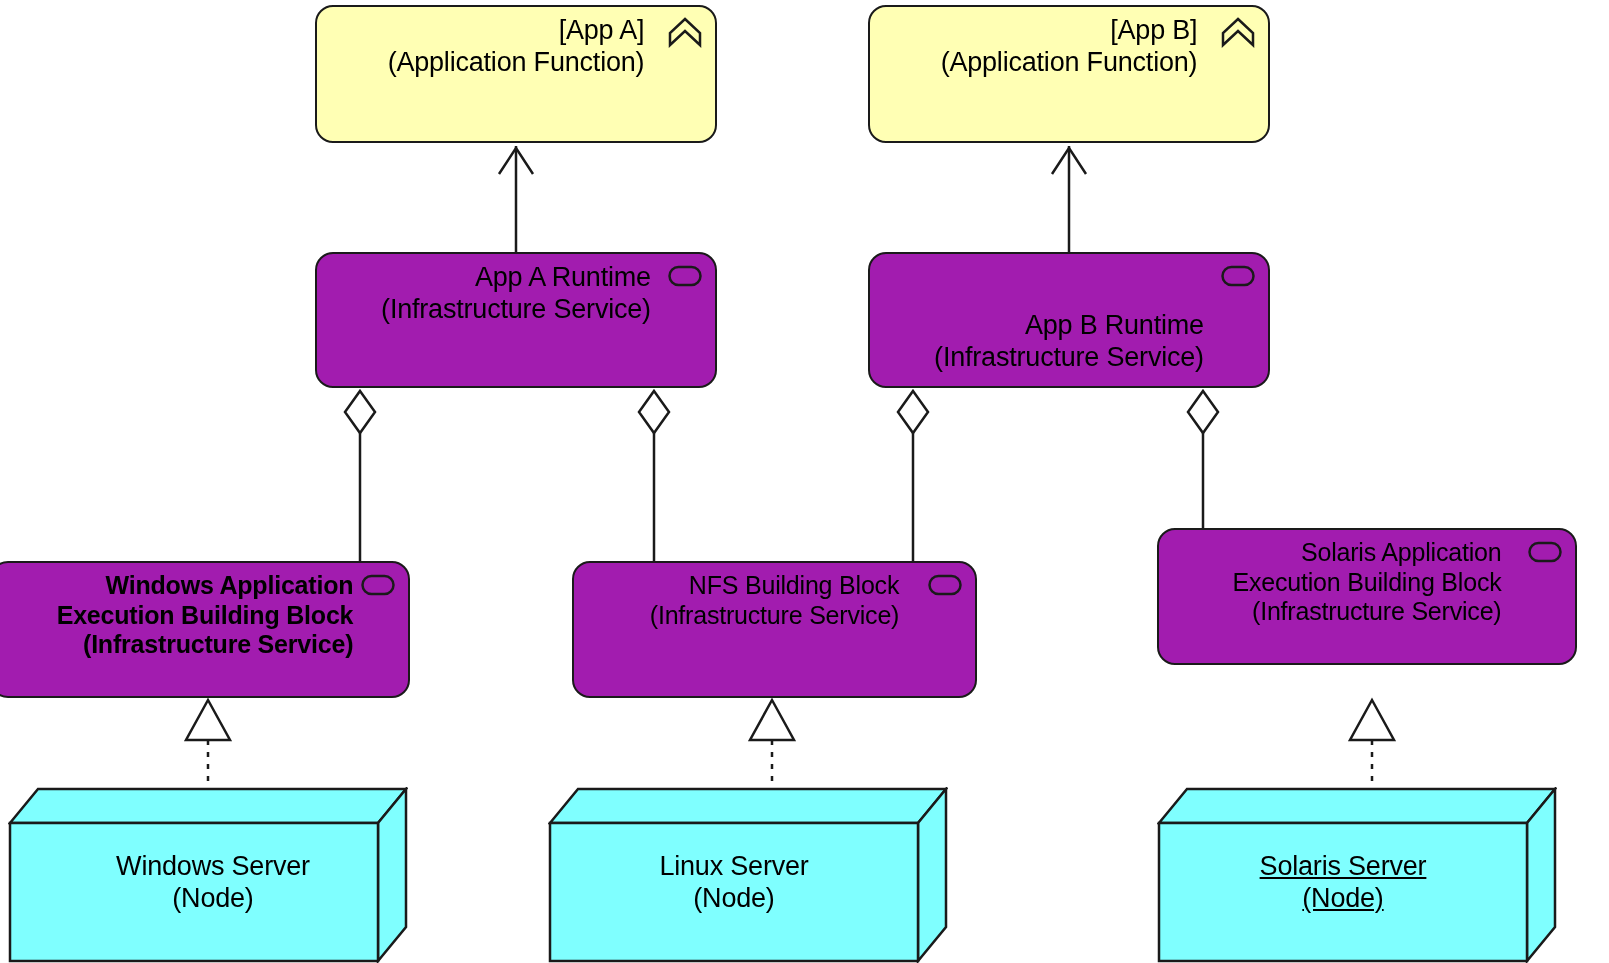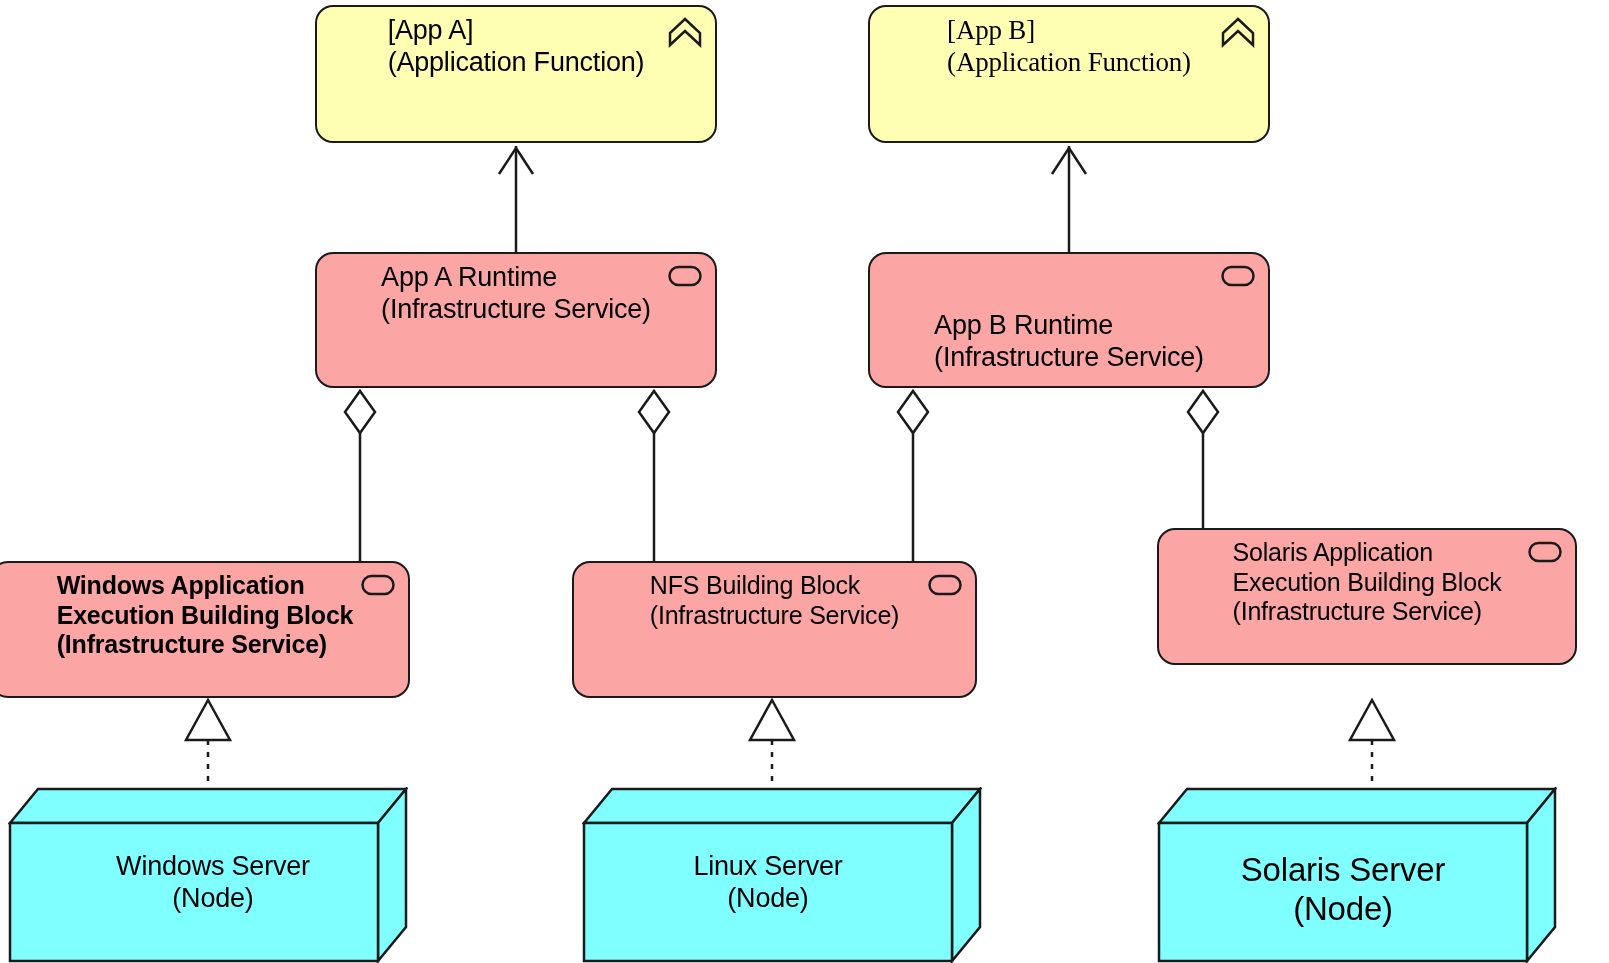--- a/index.html
+++ b/index.html
@@ -30,34 +30,34 @@
   .node-box {
     position: absolute;
     box-sizing: border-box;
     border: 2.5px solid #1a1a1a;
     border-radius: 18px;
     display: flex;
     align-items: flex-start;
     justify-content: center;
   }
   .node-box .label {
-    text-align: left;
+    text-align: right;
     color: #000000;
     line-height: 1.18;
     padding-top: 8px;
     padding-left: 14px;
     padding-right: 14px;
     white-space: pre-line;
     letter-spacing: -0.2px;
   }
   .app-func {
     background: #ffffb4;
   }
   .infra-svc {
-    background: #fca5a5;
+    background: #a21caf;
   }
   .icon-holder {
     position: absolute;
     top: 9px;
     right: 12px;
     width: 36px;
     height: 30px;
   }
   .icon-holder svg { display: block; }
 
@@ -129,21 +129,21 @@
   <div class="node-box app-func" style="left:315px; top:5px; width:402px; height:138px;">
     <div class="label" style="font-size:27px;">[App A]
 (Application Function)</div>
     <span class="icon-holder">
       <svg width="36" height="32" viewBox="0 0 36 32">
         <polygon points="18,3 33,17 33,29 18,15 3,29 3,17" fill="none" stroke="#1a1a1a" stroke-width="2.5" stroke-linejoin="miter"></polygon>
       </svg>
     </span>
   </div>
 
-  <div class="node-box app-func" style="left:868px; top:5px; width:402px; height:138px;font-family:Liberation Serif, serif;">
+  <div class="node-box app-func" style="left:868px; top:5px; width:402px; height:138px;">
     <div class="label" style="font-size:27px;">[App B]
 (Application Function)</div>
     <span class="icon-holder">
       <svg width="36" height="32" viewBox="0 0 36 32">
         <polygon points="18,3 33,17 33,29 18,15 3,29 3,17" fill="none" stroke="#1a1a1a" stroke-width="2.5" stroke-linejoin="miter"></polygon>
       </svg>
     </span>
   </div>
 
   <div class="node-box infra-svc" style="left:315px; top:252px; width:402px; height:136px;">
@@ -202,35 +202,35 @@
     <svg width="400" height="176" viewBox="0 0 400 176">
       <polygon points="2,36 30,2 398,2 398,140 370,174 2,174" fill="#7fffff" stroke="none"></polygon>
       <polygon points="2,36 30,2 398,2 370,36" fill="#7fffff" stroke="#1a1a1a" stroke-width="2.5" stroke-linejoin="miter"></polygon>
       <polygon points="370,36 398,2 398,140 370,174" fill="#7fffff" stroke="#1a1a1a" stroke-width="2.5" stroke-linejoin="miter"></polygon>
       <rect x="2" y="36" width="368" height="138" fill="#7fffff" stroke="#1a1a1a" stroke-width="2.5"></rect>
     </svg>
     <div class="face-text" style="left:2px; top:64px; width:406px; font-size:27px;">Windows Server
 (Node)</div>
   </div>
 
-  <div class="node3d" style="left:582px; top:787px; width:400px; height:176px;">
+  <div class="node3d" style="left:548px; top:787px; width:400px; height:176px;">
     <svg width="400" height="176" viewBox="0 0 400 176">
       <polygon points="2,36 30,2 398,2 398,140 370,174 2,174" fill="#7fffff" stroke="none"></polygon>
       <polygon points="2,36 30,2 398,2 370,36" fill="#7fffff" stroke="#1a1a1a" stroke-width="2.5" stroke-linejoin="miter"></polygon>
       <polygon points="370,36 398,2 398,140 370,174" fill="#7fffff" stroke="#1a1a1a" stroke-width="2.5" stroke-linejoin="miter"></polygon>
       <rect x="2" y="36" width="368" height="138" fill="#7fffff" stroke="#1a1a1a" stroke-width="2.5"></rect>
     </svg>
     <div class="face-text" style="left:2px; top:64px; width:368px; font-size:27px;">Linux Server
 (Node)</div>
   </div>
 
   <div class="node3d" style="left:1157px; top:787px; width:400px; height:176px;">
     <svg width="400" height="176" viewBox="0 0 400 176">
       <polygon points="2,36 30,2 398,2 398,140 370,174 2,174" fill="#7fffff" stroke="none"></polygon>
       <polygon points="2,36 30,2 398,2 370,36" fill="#7fffff" stroke="#1a1a1a" stroke-width="2.5" stroke-linejoin="miter"></polygon>
       <polygon points="370,36 398,2 398,140 370,174" fill="#7fffff" stroke="#1a1a1a" stroke-width="2.5" stroke-linejoin="miter"></polygon>
       <rect x="2" y="36" width="368" height="138" fill="#7fffff" stroke="#1a1a1a" stroke-width="2.5"></rect>
     </svg>
-    <div class="face-text" style="left:2px; top:64px; width:368px; font-size:33px;">Solaris Server
+    <div class="face-text" style="left:2px; top:64px; width:368px; font-size:27px;text-decoration:underline;">Solaris Server
 (Node)</div>
   </div>
 
 </div>
 
 </body></html>

